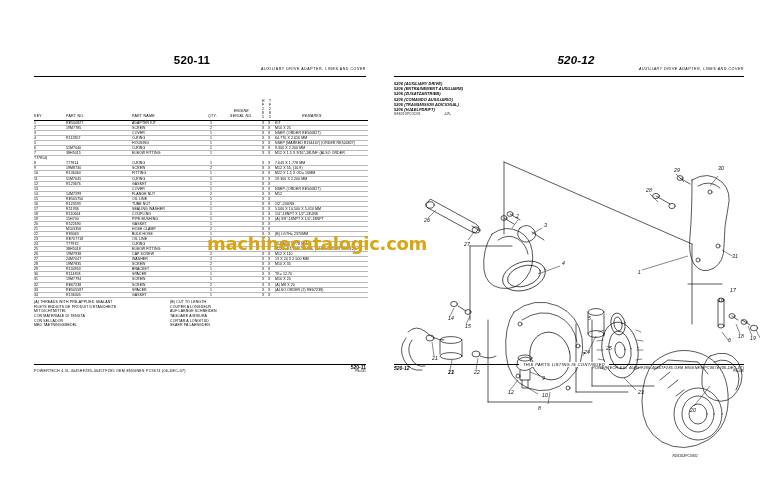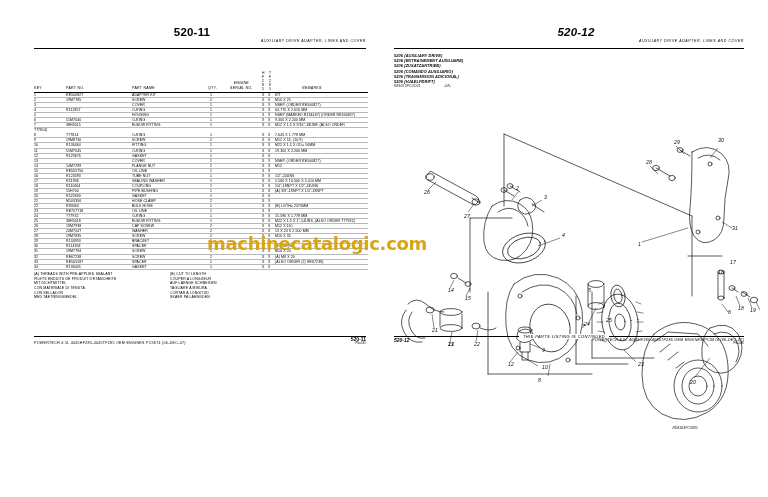--- a/index.html
+++ b/index.html
@@ -2,21 +2,21 @@
 <html><head>
 <meta charset="utf-8">
 <style>
   html,body{margin:0;padding:0;}
   body{
     width:768px;height:497px;background:#ffffff;
     font-family:"Liberation Sans", sans-serif;
     color:#000;overflow:hidden;position:relative;
   }
   .spread{position:absolute;inset:0;display:flex;}
-  .page{position:relative;height:370px;}
+  .page{position:relative;height:370px;margin-top:28px;}
   .page-left{width:384px;}
   .page-right{width:384px;font-style:italic;}
 
   
   .pg-num{
     position:absolute;top:26px;left:0;width:100%;
     text-align:center;font-weight:bold;font-size:11.5px;letter-spacing:.2px;
   }
   .hdr-rule{
     position:absolute;left:34px;right:18px;top:48px;

